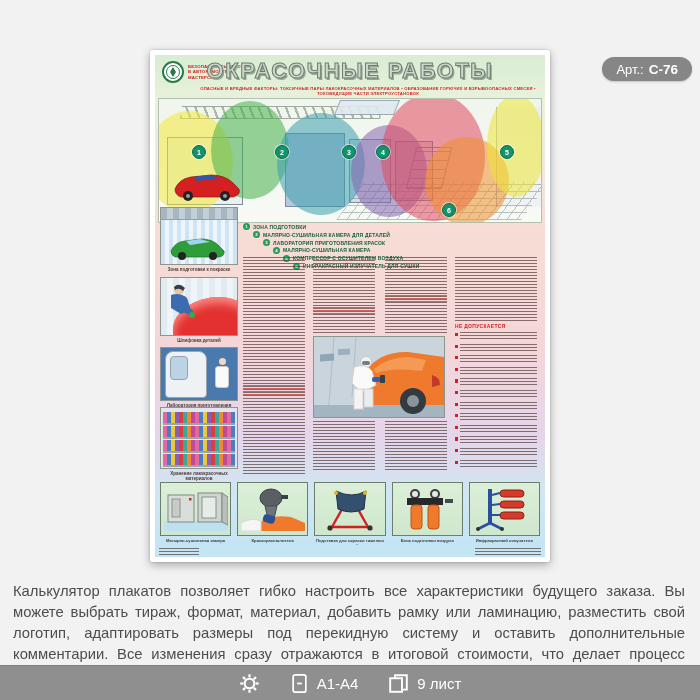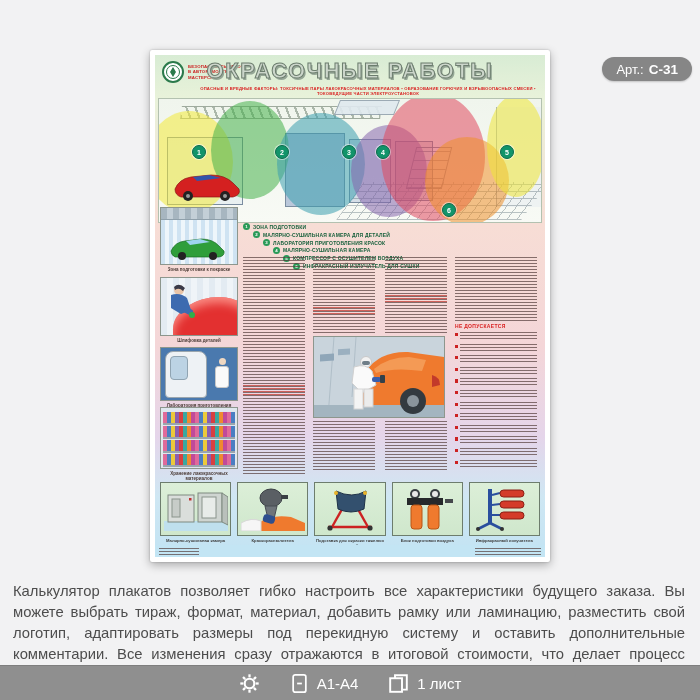--- a/index.html
+++ b/index.html
@@ -144,21 +144,21 @@
   .f-item svg{display:block;}
 </style>
 </head>
 <body>
 
 <div class="page">
 
 
   <div class="badge">
     <span>Арт.:</span>
-    <b>С-31</b>
+    <b>С-76</b>
   </div>
 
   <div class="poster">
     <div class="poster-inner">
 
       <div class="p-logo">
         <svg width="22" height="22" viewBox="0 0 22 22">
           <circle cx="11" cy="11" r="10" fill="#fff" stroke="#2b7a4b" stroke-width="2"></circle>
           <circle cx="11" cy="11" r="6.5" fill="none" stroke="#2b7a4b" stroke-width="1"></circle>
           <path d="M11 6 L14 11 L11 16 L8 11 Z" fill="#2b7a4b"></path>
@@ -481,17 +481,17 @@
         <rect x="4" y="2" width="16" height="22" rx="2.5" fill="none" stroke="#fff" stroke-width="2.2"></rect>
         <line x1="9" y1="13" x2="15" y2="13" stroke="#fff" stroke-width="2.2"></line>
       </svg>
       <span>А1-А4</span>
     </div>
     <div class="f-item">
       <svg width="21" height="21" viewBox="0 0 24 24">
         <path d="M8,6 V2.5 H21.5 V19 H17" fill="none" stroke="#fff" stroke-width="2.2"></path>
         <rect x="2.5" y="6" width="13.5" height="15.5" fill="none" stroke="#fff" stroke-width="2.2"></rect>
       </svg>
-      <span>1 лист</span>
+      <span>9 лист</span>
     </div>
   </div>
 
 </div>
 
 </body></html>

